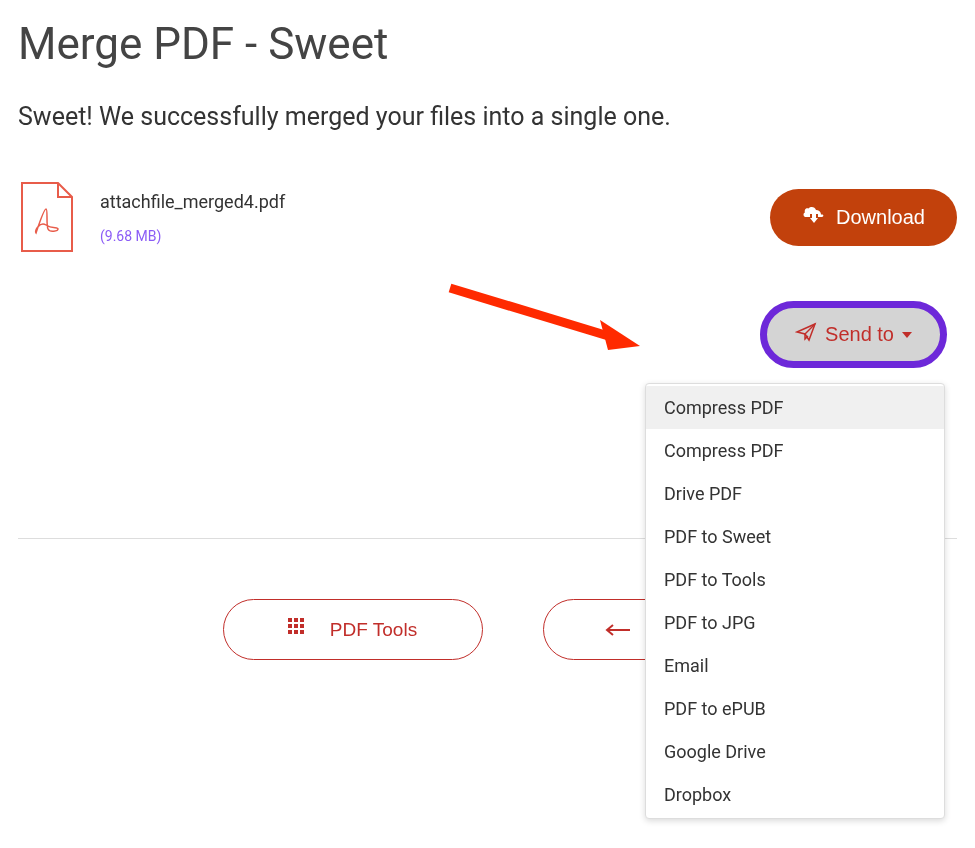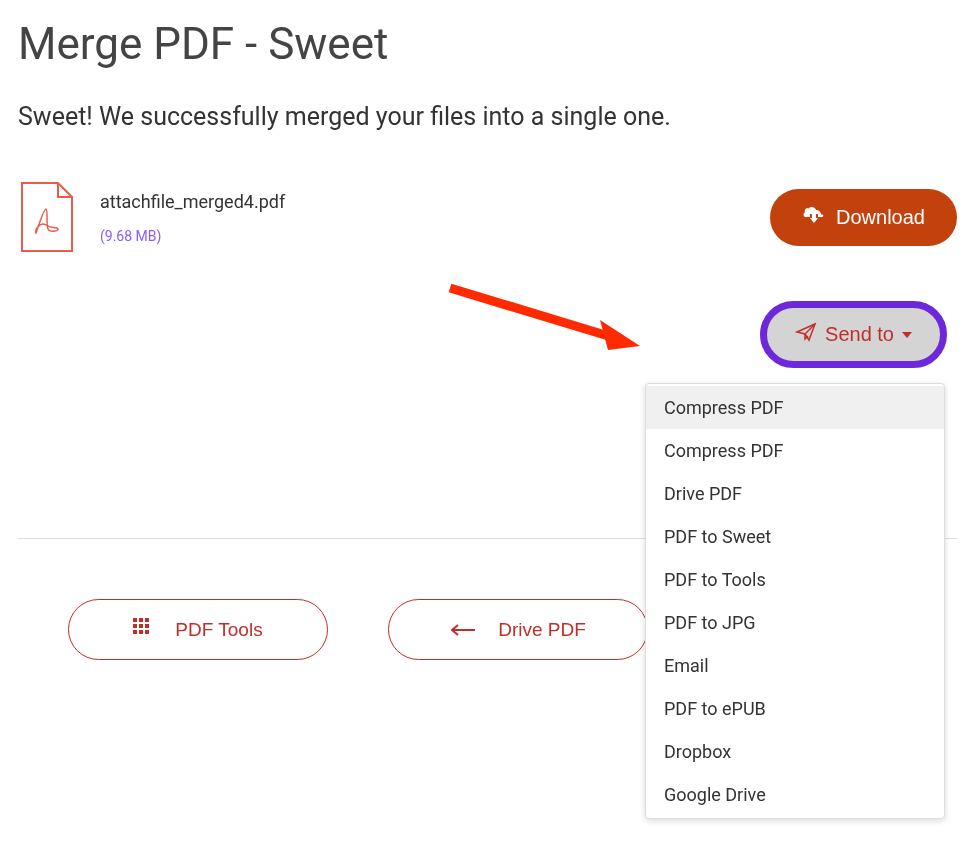--- a/index.html
+++ b/index.html
@@ -112,20 +112,21 @@
     .divider {
       border: none;
       border-top: 1px solid #ddd;
       margin: 170px 0 0 0;
     }
     .footer-buttons {
       display: flex;
       gap: 60px;
       margin-top: 60px;
       padding-left: 50px;
+      justify-content: center;
     }
     .outline-btn {
       background: #fff;
       border: 1.5px solid #c12e2a;
       border-radius: 999px;
       padding: 18px 0;
       font-size: 19px;
       color: #c12e2a;
       display: flex;
       align-items: center;
@@ -196,22 +197,22 @@
 
 <div class="dropdown">
   <div class="dropdown-item hover">Compress PDF</div>
   <div class="dropdown-item">Compress PDF</div>
   <div class="dropdown-item">Drive PDF</div>
   <div class="dropdown-item">PDF to Sweet</div>
   <div class="dropdown-item">PDF to Tools</div>
   <div class="dropdown-item">PDF to JPG</div>
   <div class="dropdown-item">Email</div>
   <div class="dropdown-item">PDF to ePUB</div>
+  <div class="dropdown-item">Google Drive</div>
   <div class="dropdown-item">Dropbox</div>
-  <div class="dropdown-item">Google Drive</div>
 </div>
 
 <div class="arrow-annotation">
   <svg width="220" height="90" viewBox="0 0 220 90">
     <line x1="10" y1="10" x2="175" y2="60" stroke="#ff2a00" stroke-width="9"></line>
     <polygon points="200,68 160,42 168,72" fill="#ff2a00"></polygon>
   </svg>
 </div>
 
 <hr class="divider">

